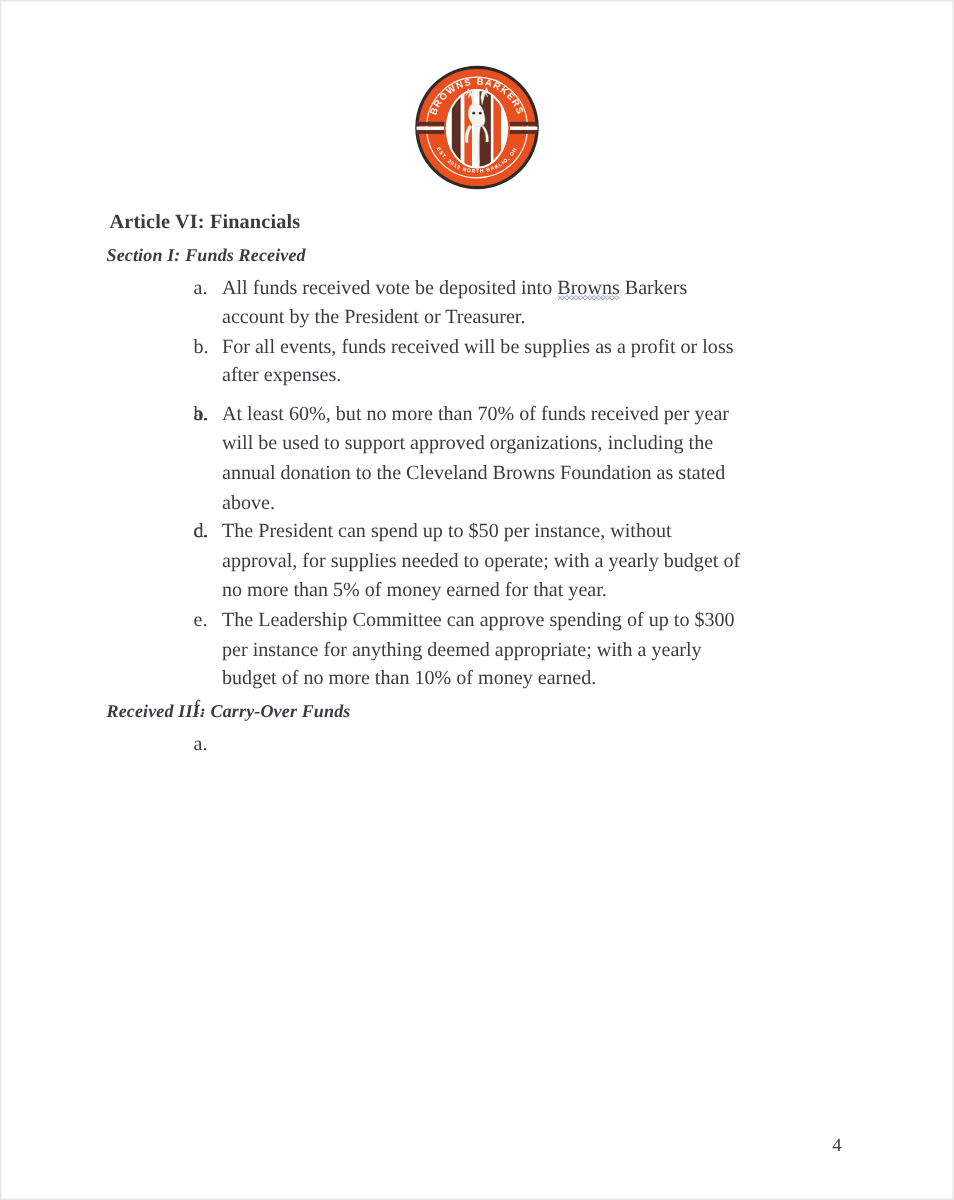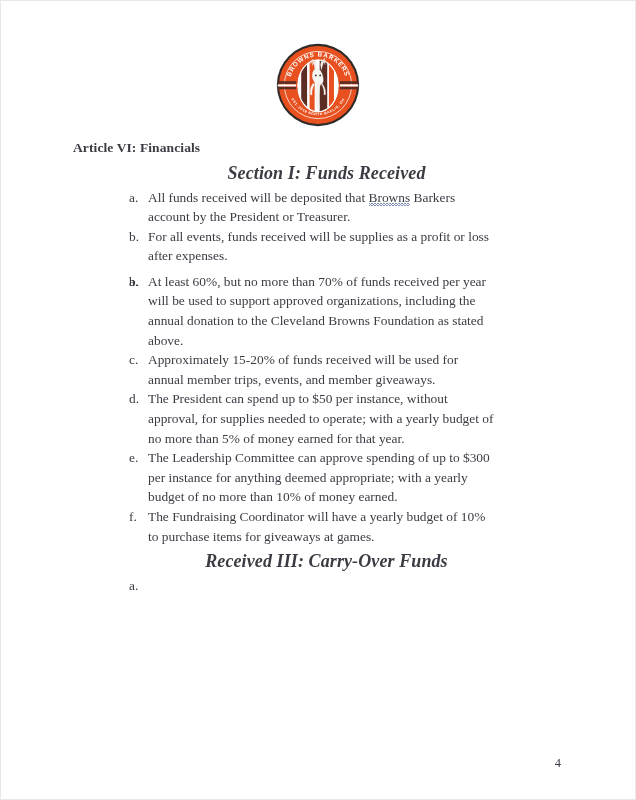--- a/index.html
+++ b/index.html
@@ -44,25 +44,24 @@
   .article-heading {
     font-weight: bold;
     font-size: 13.5px;
     line-height: 1.0;
     margin: 0 0 9px 72px;
     letter-spacing: 0.1px;
   }
   .section-heading {
     font-style: italic;
     font-weight: bold;
-    font-size: 18px;
+    font-size: 12px;
     line-height: 1.0;
-    margin: 0 0 6px 101px;
+    margin: 0 0 6px 70px;
     letter-spacing: 0.1px;
-    text-align: center;
   }
   .section-heading.tight { margin-top: 3px; }
 
   ol.alpha {
     list-style: none;
     margin: 0 0 6px 0;
     padding: 0;
   }
   ol.alpha > li {
     position: relative;
@@ -158,30 +157,30 @@
         <textPath href="#arcBot" startOffset="50%" text-anchor="middle">EST. 2019  NORTH BAKLIO, OH</textPath>
       </text>
     </svg>
   </div>
 
   <div class="content">
     <div class="article-heading">Article VI: Financials</div>
     <div id="sections">
         <div class="section-heading">Section I: Funds Received</div>
         <ol class="alpha">
-          <li><span class="marker">a.</span><span>All funds received will be deposited that </span><span class="misspelled">Browns</span><span> Barkers account by the President or Treasurer.</span></li>
+          <li><span class="marker">a.</span><span>All funds received vote be deposited into </span><span class="misspelled">Browns</span><span> Barkers account by the President or Treasurer.</span></li>
           <li><span class="marker">b.</span><span>For all events, funds received will be supplies as a profit or loss after expenses.</span></li>
         </ol>
         <ol class="alpha">
           <li><span class="marker">a.</span></li>
           <li><span class="marker">b.</span><span>At least 60%, but no more than 70% of funds received per year will be used to support approved organizations, including the annual donation to the Cleveland Browns Foundation as stated above.</span></li>
-          <li><span class="marker">c.</span><span>Approximately 15-20% of funds received will be used for annual member trips, events, and member giveaways.</span></li>
+          <li><span class="marker">c.</span></li>
           <li><span class="marker">d.</span><span>The President can spend up to $50 per instance, without approval, for supplies needed to operate; with a yearly budget of no more than 5% of money earned for that year.</span></li>
           <li><span class="marker">e.</span><span>The Leadership Committee can approve spending of up to $300 per instance for anything deemed appropriate; with a yearly budget of no more than 10% of money earned.</span></li>
-          <li><span class="marker">f.</span><span>The Fundraising Coordinator will have a yearly budget of 10% to purchase items for giveaways at games.</span></li>
+          <li><span class="marker">f.</span></li>
         </ol>
         <div class="section-heading tight">Received III: Carry-Over Funds</div>
         <ol class="alpha">
           <li><span class="marker">a.</span></li>
         </ol>
       </div>
   </div>
 
   <div class="page-number">4</div>
 </div>

